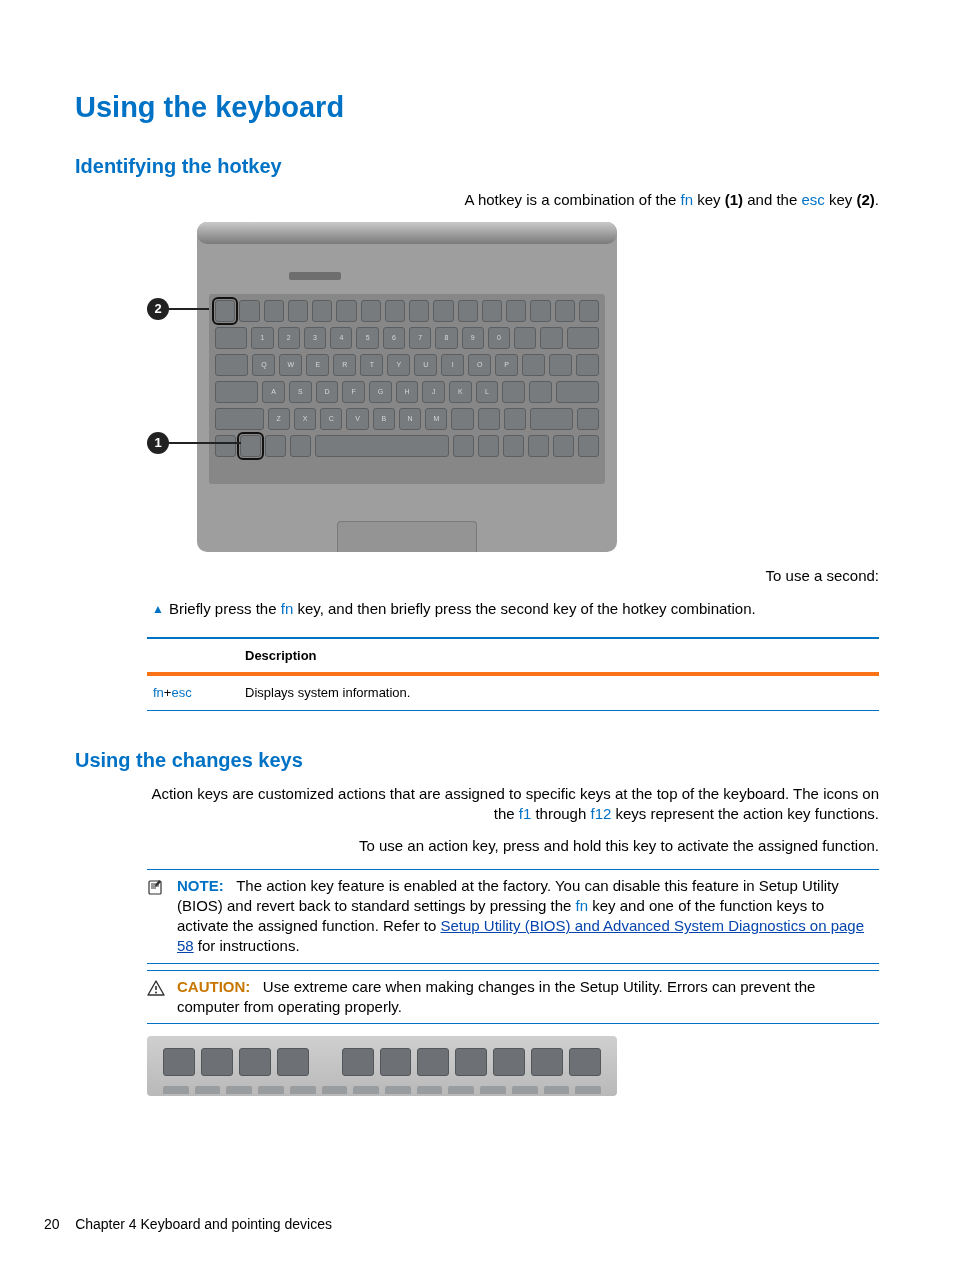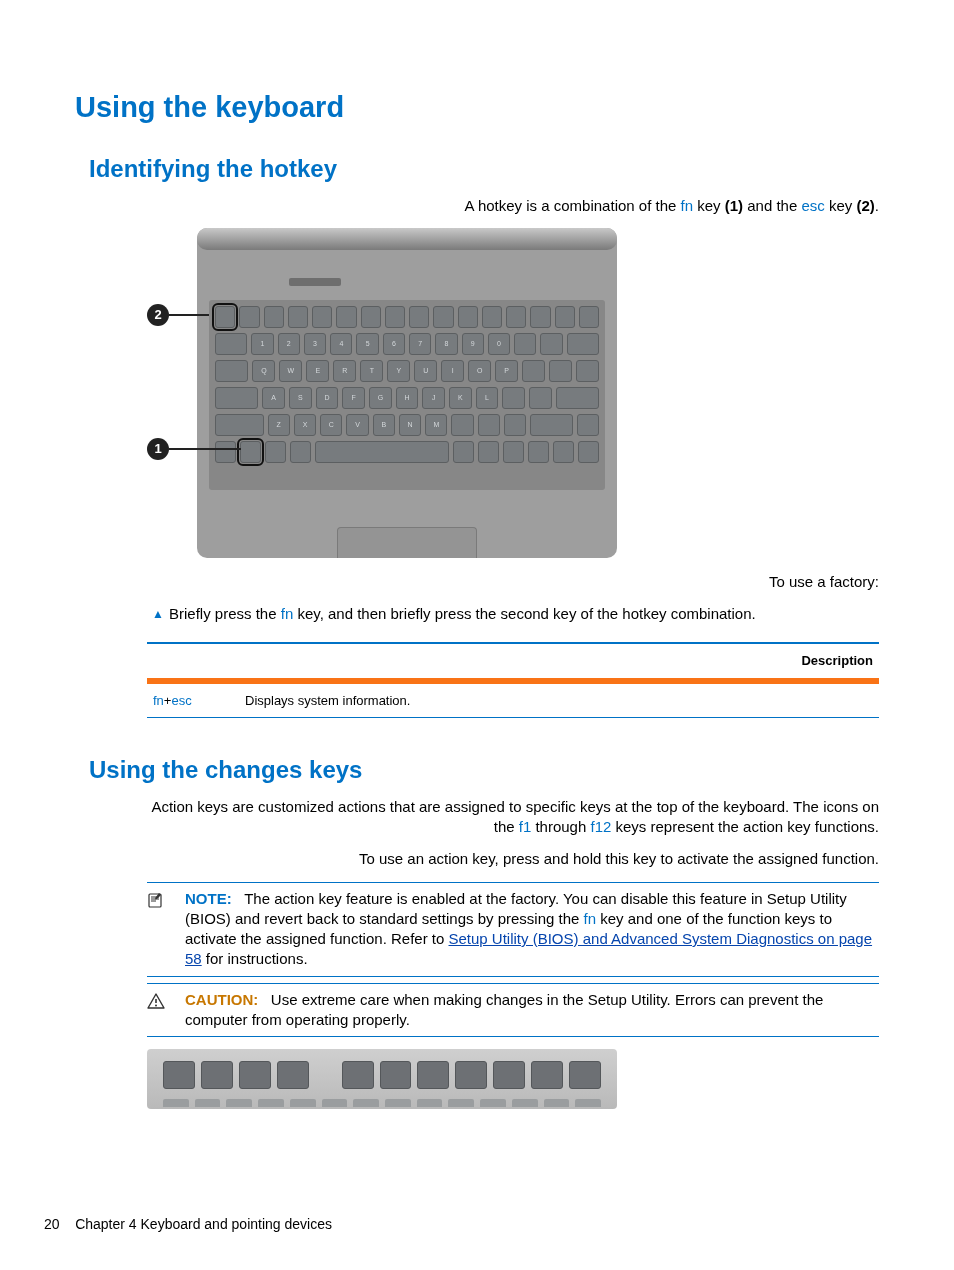--- a/index.html
+++ b/index.html
@@ -19,24 +19,24 @@
     position: relative;
     border-radius: 8px;
   }
   .h1 {
     font-size: 29px;
     font-weight: bold;
     color: #0072c6;
     margin: 0 0 26px 0;
   }
   .h2 {
-    font-size: 24px;
+    font-size: 20px;
     font-weight: bold;
     color: #0072c6;
-    margin: 0 0 10px 14px;
+    margin: 0 0 10px 0;
   }
   .body-block {
     margin-left: 72px;
   }
   .para {
     margin: 6px 0 12px 0;
     text-align: right;
   }
   .key-blue { color: #0072c6; }
   .bold { font-weight: bold; }
@@ -129,38 +129,38 @@
   }
   .step-row { display:flex; margin: 6px 0 18px 0; }
   .step-row .step-text { flex:1; }
   .hotkey-table {
     border-collapse:collapse;
     width:100%;
     margin-top:6px;
     font-size:13px;
   }
   .hotkey-table thead th {
-    text-align:right;
+    text-align:left;
     font-weight:bold;
     padding:8px 6px;
     border-top:2px solid #0072c6;
-    border-bottom:6px solid #f97316;
+    border-bottom:4px solid #f97316;
   }
   .hotkey-table thead th:first-child{width:80px;}
   .hotkey-table tbody td {
     padding:8px 6px;
     border-bottom:1px solid #0072c6;
   }
   .section-spacer { height:36px; }
   .note-block, .caution-block {
     border-top:1px solid #0072c6;
     border-bottom:1px solid #0072c6;
     padding:6px 0;
     display:flex;
-    gap:20px;
+    gap:12px;
     margin:6px 0;
   }
   .note-icon, .caution-icon {
     width:18px;
     flex:0 0 18px;
     text-align:center;
     font-size:15px;
     line-height:18px;
     margin-top:2px;
   }
@@ -315,21 +315,21 @@
           </div>
         </div>
         <div class="touchpad"></div>
       </div>
       <div class="callout" style="left:0; top:76px;">2</div>
       <div class="callout-line" style="left:22px; top:86px; width:40px;"></div>
       <div class="callout" style="left:0; top:210px;">1</div>
       <div class="callout-line" style="left:22px; top:220px; width:72px;"></div>
     </div>
 
-    <p class="para">To use a factory:</p>
+    <p class="para">To use a second:</p>
 
     <div class="step-row">
       <span class="step-marker">▲</span>
       <span class="step-text">
         <span>Briefly press the </span><span class="key-blue">fn</span><span> key, and then briefly press the second key of the hotkey combination.</span>
       </span>
     </div>
 
     <table class="hotkey-table">
       <thead>

